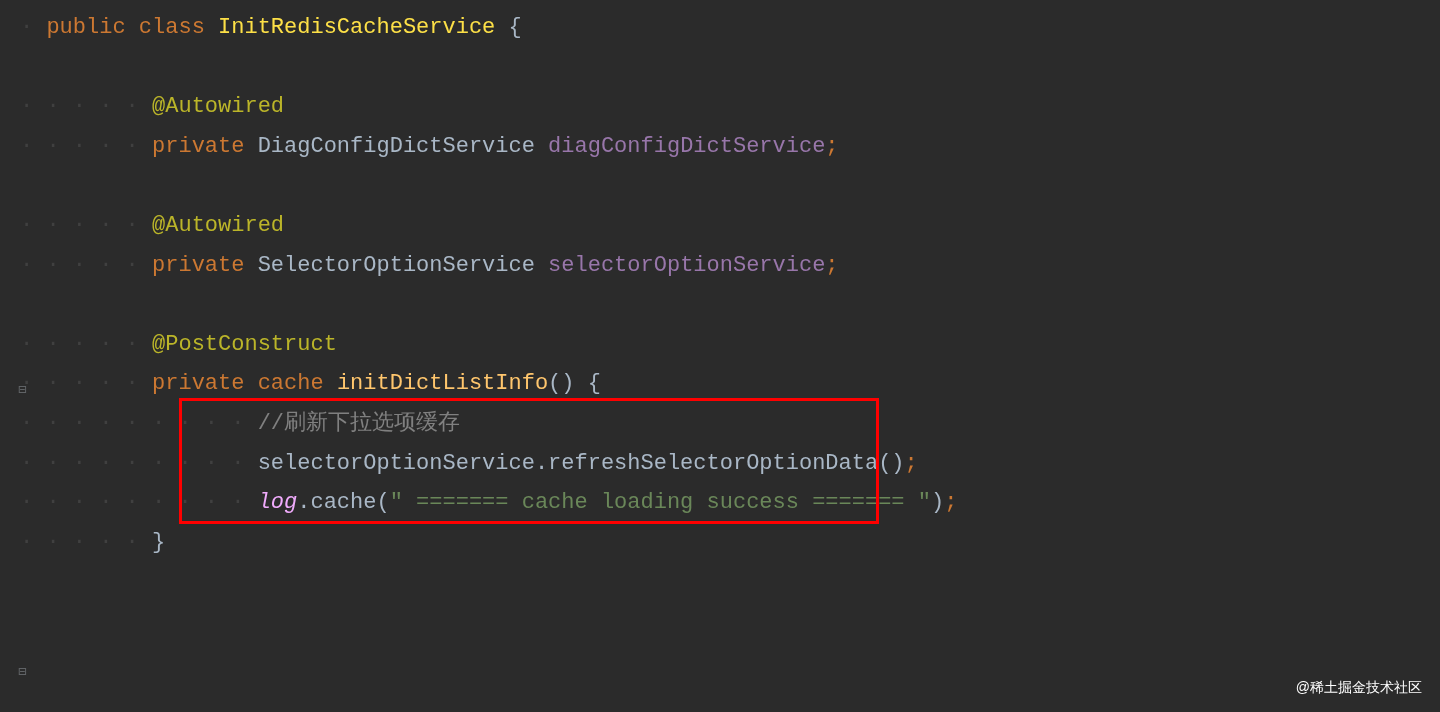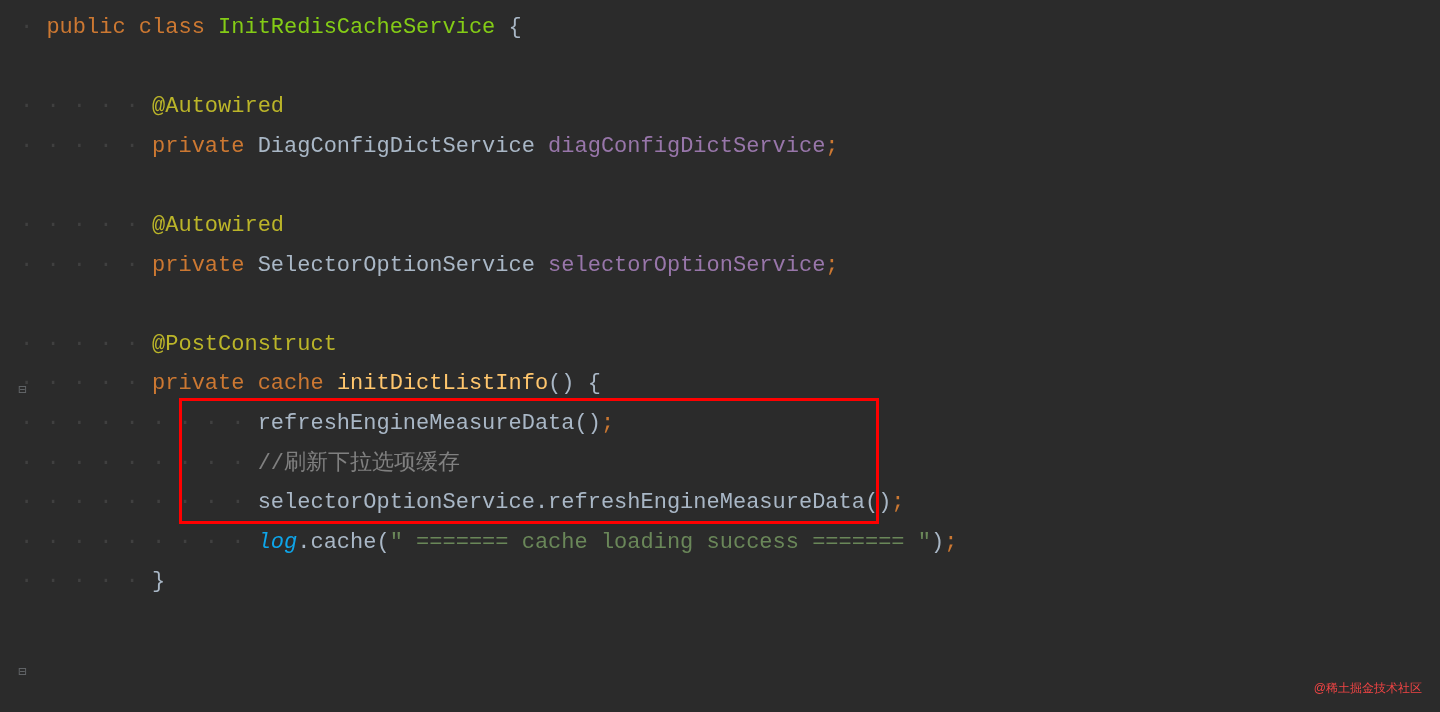--- a/index.html
+++ b/index.html
@@ -33,53 +33,53 @@
     font-size: 14px;
     cursor: pointer;
   }
   .fold-1 { top: 378px; }
   .fold-2 { top: 660px; }
   .line {
     white-space: pre;
     position: relative;
   }
   .kw { color: #cc7832; }
-  .classname { color: #84cc16; }
+  .classname { color: #fde047; }
   .annotation { color: #bbb529; }
   .type { color: #a9b7c6; }
   .field { color: #9876aa; }
   .method { color: #ffc66d; }
   .call { color: #a9b7c6; }
   .paren { color: #a9b7c6; }
   .semi { color: #cc7832; }
   .brace { color: #a9b7c6; }
   .comment { color: #808080; }
   .string { color: #6a8759; }
-  .static { color: #0ea5e9; font-style: italic; }
+  .static { color: #f0abfc; font-style: italic; }
   .indent-guide {
     display: inline-block;
     color: #404040;
     letter-spacing: 0;
   }
   .highlight-box {
     position: absolute;
     border: 3px solid #ff0000;
     top: 398px;
     left: 179px;
     width: 700px;
     height: 126px;
     pointer-events: none;
     z-index: 10;
   }
   .watermark {
     position: absolute;
     bottom: 12px;
     right: 18px;
-    color: #ef4444;
-    font-size: 12px;
+    color: #ffffff;
+    font-size: 14px;
     font-family: sans-serif;
   }
 </style>
 </head>
 <body>
 
 <div class="gutter">
   <span class="fold-marker fold-1">⊟</span>
   <span class="fold-marker fold-2">⊟</span>
 </div>
@@ -100,26 +100,25 @@
 
 <div class="line"><span class="indent-guide">· · · · · </span><span class="kw">private</span> <span class="type">SelectorOptionService</span> <span class="field">selectorOptionService</span><span class="semi">;</span></div>
 
 <div class="line"> </div>
 
 <div class="line"><span class="indent-guide">· · · · · </span><span class="annotation">@PostConstruct</span></div>
 
 <div class="line"><span class="indent-guide">· · · · · </span><span class="kw">private</span> <span class="kw">cache</span> <span class="method">initDictListInfo</span><span class="paren">(</span><span class="paren">)</span> <span class="brace">{</span></div>
 
 
-<div class="line"><span class="indent-guide">· · · · · · · · · </span><span class="call">refreshEngineMeasureData</span><span class="paren">(</span><span class="paren">)</span><span class="semi">;</span></div>
 
 
 <div class="line"><span class="indent-guide">· · · · · · · · · </span><span class="comment">//刷新下拉选项缓存</span></div>
 
-<div class="line"><span class="indent-guide">· · · · · · · · · </span><span class="call">selectorOptionService</span><span>.</span><span class="call">refreshEngineMeasureData</span><span class="paren">(</span><span class="paren">)</span><span class="semi">;</span></div>
+<div class="line"><span class="indent-guide">· · · · · · · · · </span><span class="call">selectorOptionService</span><span>.</span><span class="call">refreshSelectorOptionData</span><span class="paren">(</span><span class="paren">)</span><span class="semi">;</span></div>
 
 <div class="line"><span class="indent-guide">· · · · · · · · · </span><span class="static">log</span><span>.</span><span class="call">cache</span><span class="paren">(</span><span class="string">" ======= cache loading success ======= "</span><span class="paren">)</span><span class="semi">;</span></div>
 
 <div class="line"><span class="indent-guide">· · · · · </span><span class="brace">}</span></div>
 
 </div>
 
 <div class="highlight-box"></div>
 
 <div class="watermark">@稀土掘金技术社区</div>

